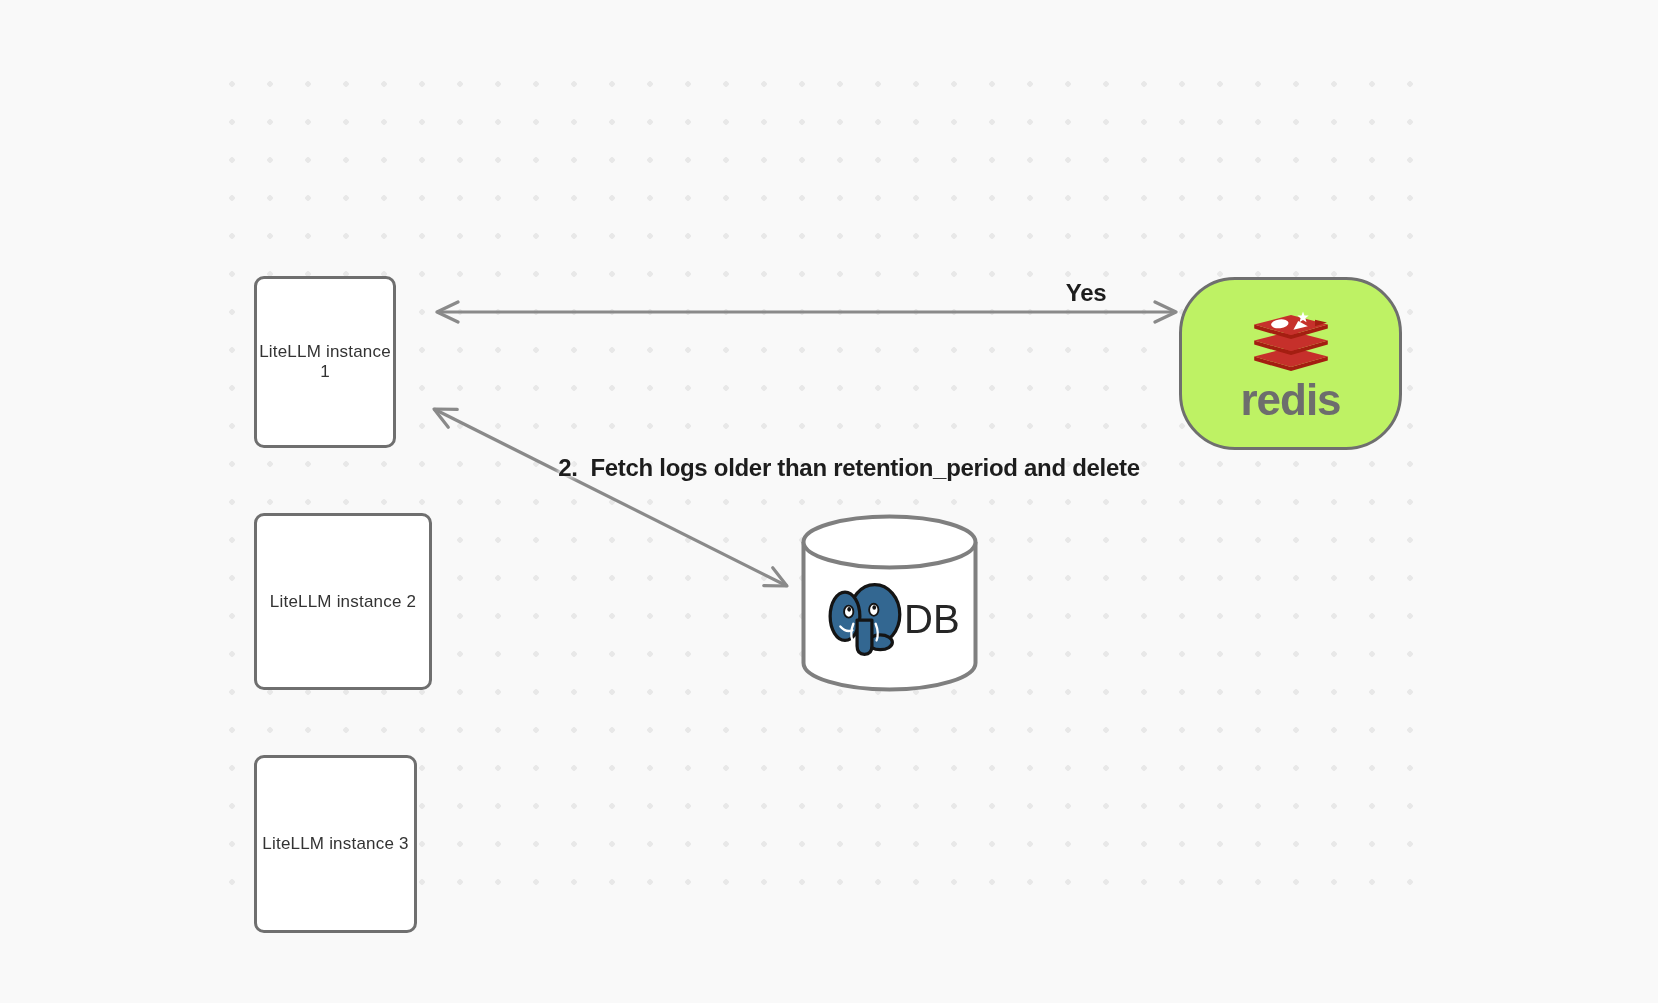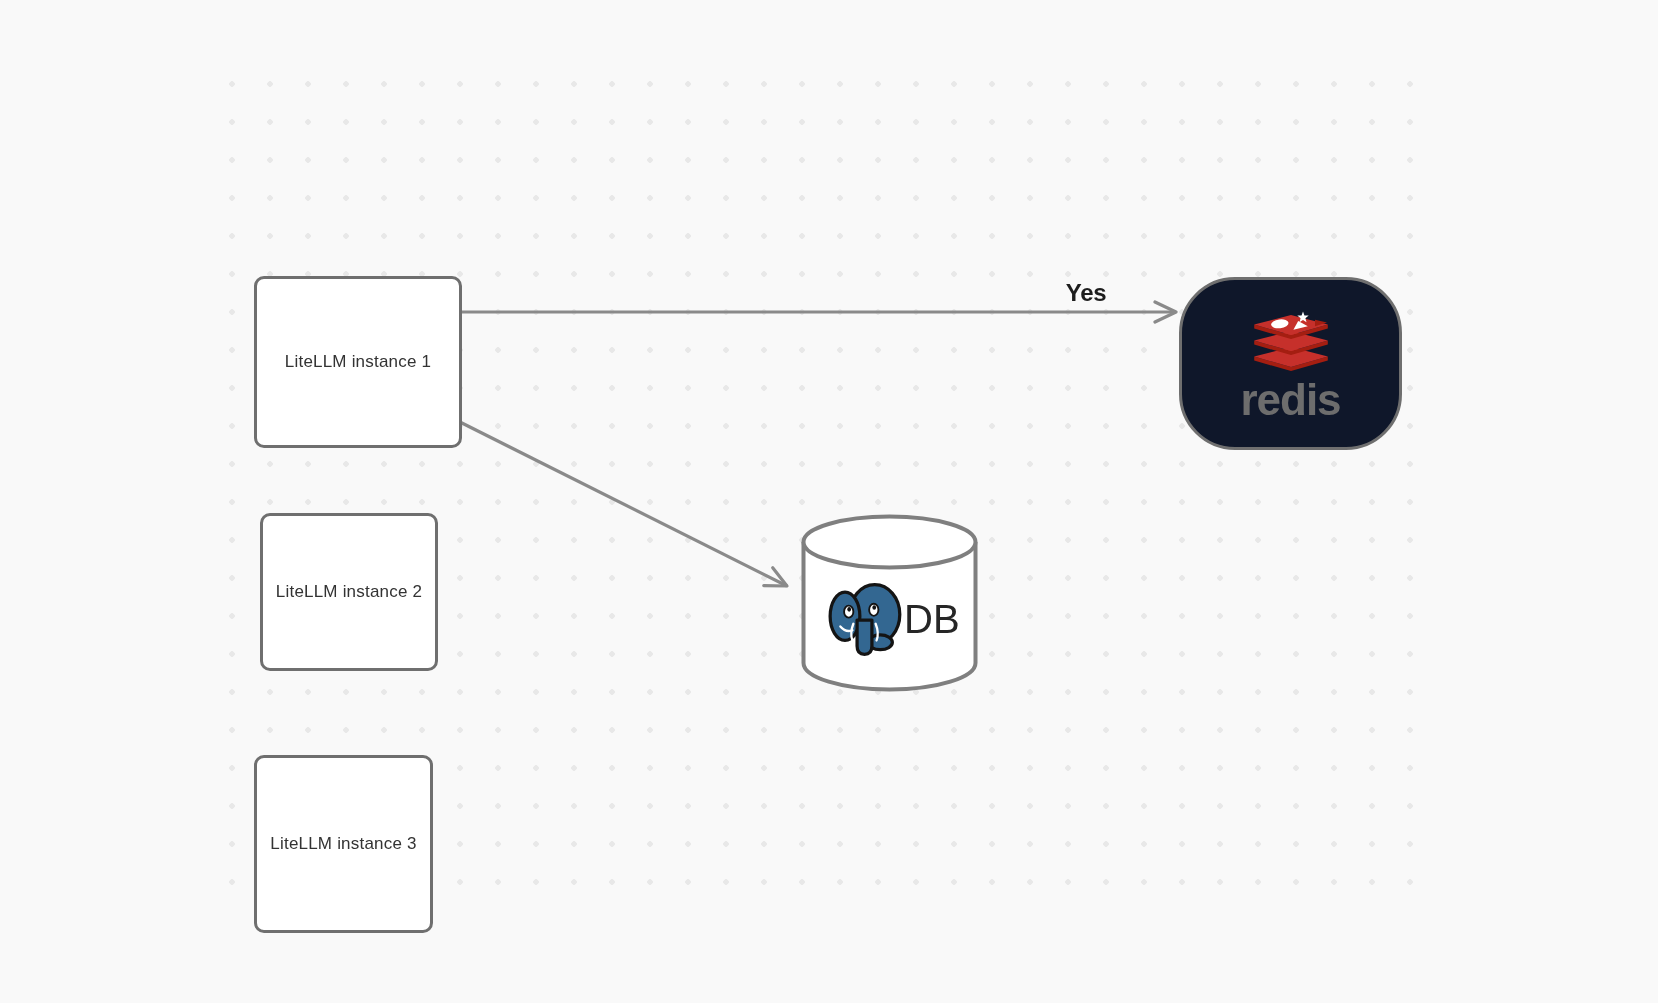--- a/index.html
+++ b/index.html
@@ -9,34 +9,34 @@
     font-family:"Liberation Sans", sans-serif;
   }
   .stage{position:relative;width:1658px;height:1003px;}
   .dots{
     position:absolute;left:213px;top:65px;width:1217px;height:837px;
     background-image:radial-gradient(circle,#e8e8e8 2.5px,rgba(232,232,232,0) 3px);
     background-size:38px 38px;background-position:0 0;
   }
   .overlay{position:absolute;left:0;top:0;width:1658px;height:1003px;}
   .node-box{
-    position:absolute;width:208px;height:172px;
+    position:absolute;width:142px;height:172px;
     background:#ffffff;border:3.5px solid #6f6f6f;border-radius:10px;
     display:flex;align-items:center;justify-content:center;
     box-sizing:border-box;
   }
   .node-box .nlabel{
     font-size:17px;color:#333333;letter-spacing:.2px;text-align:center;
   }
   .box1{left:254px;top:276px;}
-  .box2{left:260px;top:513px;width:178px;height:158px;}
-  .box3{left:254px;top:755px;width:179px;height:178px;}
+  .box2{left:254px;top:513px;width:178px;height:177px;}
+  .box3{left:254px;top:755px;width:163px;height:178px;}
   .redis-box{
     position:absolute;left:1179px;top:277px;width:223px;height:173px;
-    background:#0f172a;border:3.5px solid #6f6f6f;border-radius:56px;
+    background:#bef264;border:3.5px solid #6f6f6f;border-radius:56px;
     box-sizing:border-box;
     display:flex;flex-direction:column;align-items:center;justify-content:center;
     gap:2px;padding-top:4px;
   }
   .redis-word{
     font-size:44px;font-weight:700;color:#6d6d6d;letter-spacing:-1px;line-height:1;
   }
   .arrow-label{
     position:absolute;transform:translateX(-50%);
     font-size:24px;font-weight:700;color:#1d1d1d;letter-spacing:-0.3px;
@@ -74,20 +74,21 @@
     <span class="nlabel">LiteLLM instance 1</span>
   </div>
   <div class="node-box box2">
     <span class="nlabel">LiteLLM instance 2</span>
   </div>
   <div class="node-box box3">
     <span class="nlabel">LiteLLM instance 3</span>
   </div>
 
   <div class="arrow-label lblYes">Yes</div>
+  <div class="arrow-label lbl2">2.  Fetch logs older than retention_period and delete</div>
 
   <div class="redis-box">
     <svg width="80" height="66" viewBox="0 0 100 82">
 
       <g>
         <path d="M4,58 L4,63 L50,76 L96,63 L96,58 L50,71 Z" fill="#A41E11"></path>
         <path d="M50,46 L96,58 L50,71 L4,58 Z" fill="#C6302B"></path>
       </g>
 
       <g>

